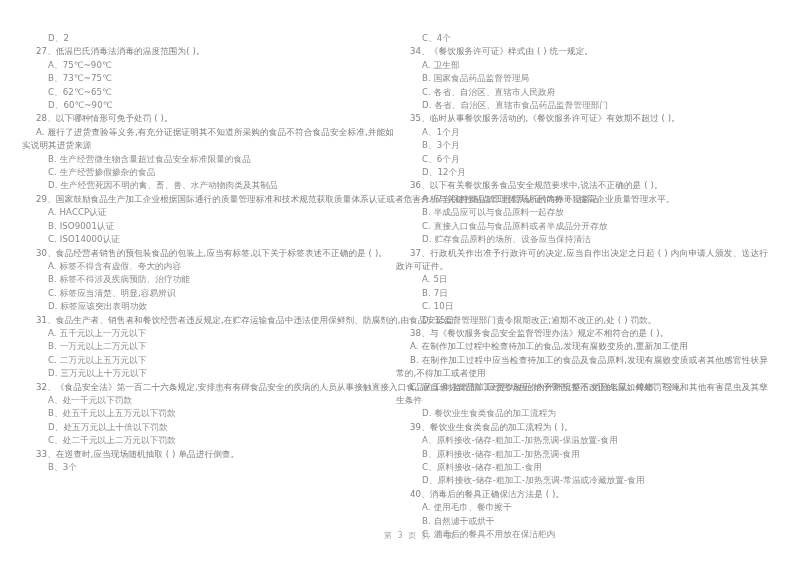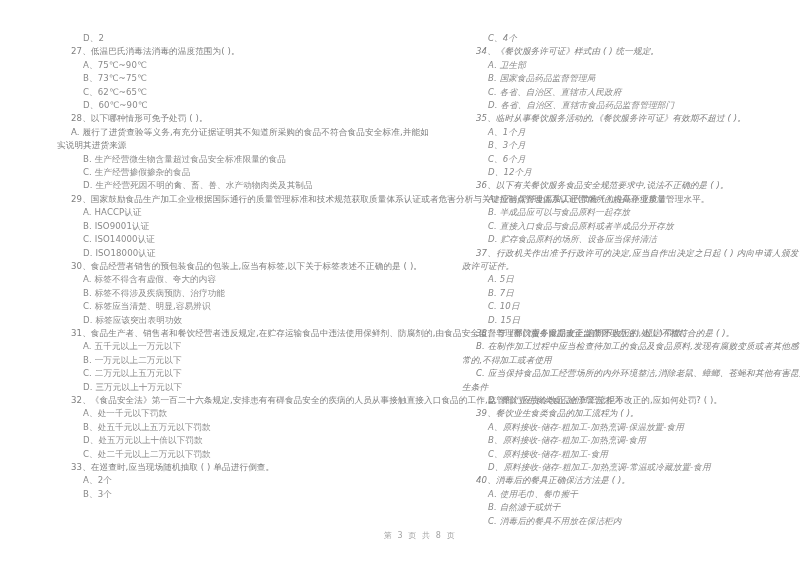--- a/index.html
+++ b/index.html
@@ -22,24 +22,23 @@
     inset: 0;
     filter: blur(0.18px) contrast(0.92);
   }
 
   .column {
     position: absolute;
     top: 32px;
     width: 372px;
     font-size: 8.6px;
     line-height: 13.4px;
-    margin-left: 35px;
   }
   .col-left  { left: 22px; }
-  .col-right { left: 427px; font-style: italic; }
+  .col-right { left: 396px; }
 
   .q {
     margin: 0;
     text-indent: 14px;
     text-align: justify;
     white-space: normal;
     word-break: break-all;
     color: #7f7f7f;
     letter-spacing: 0.1px;
   }
@@ -88,42 +87,40 @@
     <p class="q">28、以下哪种情形可免予处罚 (        )。</p>
     <p class="q">A. 履行了进货查验等义务,有充分证据证明其不知道所采购的食品不符合食品安全标准,并能如实说明其进货来源</p>
     <p class="opt">B. 生产经营微生物含量超过食品安全标准限量的食品</p>
     <p class="opt">C. 生产经营掺假掺杂的食品</p>
     <p class="opt">D. 生产经营死因不明的禽、畜、兽、水产动物肉类及其制品</p>
 
     <p class="q overflow">29、国家鼓励食品生产加工企业根据国际通行的质量管理标准和技术规范获取质量体系认证或者危害分析与关键控制点管理体系认证(简称 (        ),提高企业质量管理水平。</p>
     <p class="opt">A. HACCP认证</p>
     <p class="opt">B. ISO9001认证</p>
     <p class="opt">C. ISO14000认证</p>
-    <p class="opt">D. ISO18000认证</p>
 
     <p class="q">30、食品经营者销售的预包装食品的包装上,应当有标签,以下关于标签表述不正确的是 (        )。</p>
     <p class="opt">A. 标签不得含有虚假、夸大的内容</p>
     <p class="opt">B. 标签不得涉及疾病预防、治疗功能</p>
     <p class="opt">C. 标签应当清楚、明显,容易辨识</p>
     <p class="opt">D. 标签应该突出表明功效</p>
 
     <p class="q overflow">31、食品生产者、销售者和餐饮经营者违反规定,在贮存运输食品中违法使用保鲜剂、防腐剂的,由食品安全监督管理部门责令限期改正;逾期不改正的,处 (        ) 罚款。</p>
     <p class="opt">A. 五千元以上一万元以下</p>
     <p class="opt">B. 一万元以上二万元以下</p>
     <p class="opt">C. 二万元以上五万元以下</p>
     <p class="opt">D. 三万元以上十万元以下</p>
 
     <p class="q overflow">32、《食品安全法》第一百二十六条规定,安排患有有碍食品安全的疾病的人员从事接触直接入口食品的工作,监管部门应责令改正,给予警告;拒不改正的,应如何处罚? (        )。</p>
     <p class="opt">A、处一千元以下罚款</p>
     <p class="opt">B、处五千元以上五万元以下罚款</p>
     <p class="opt">D、处五万元以上十倍以下罚款</p>
     <p class="opt">C、处二千元以上二万元以下罚款</p>
 
     <p class="q">33、在巡查时,应当现场随机抽取 (        ) 单品进行倒查。</p>
-    <p class="opt">A、2个</p>
     <p class="opt">B、3个</p>
   </div>
 
   <div class="column col-right">
 
     <p class="opt">C、4个</p>
 
     <p class="q">34、《餐饮服务许可证》样式由 (        ) 统一规定。</p>
     <p class="opt">A. 卫生部</p>
     <p class="opt">B. 国家食品药品监督管理局</p>
@@ -142,20 +139,21 @@
     <p class="opt">C. 直接入口食品与食品原料或者半成品分开存放</p>
     <p class="opt">D. 贮存食品原料的场所、设备应当保持清洁</p>
 
     <p class="q">37、行政机关作出准予行政许可的决定,应当自作出决定之日起 (        ) 内向申请人颁发、送达行政许可证件。</p>
     <p class="opt">A. 5日</p>
     <p class="opt">B. 7日</p>
     <p class="opt">C. 10日</p>
     <p class="opt">D. 15日</p>
 
     <p class="q">38、与《餐饮服务食品安全监督管理办法》规定不相符合的是 (        )。</p>
+    <p class="q">A. 在制作加工过程中检查待加工的食品,发现有腐败变质的,重新加工使用</p>
     <p class="q">B. 在制作加工过程中应当检查待加工的食品及食品原料,发现有腐败变质或者其他感官性状异常的,不得加工或者使用</p>
     <p class="q">C. 应当保持食品加工经营场所的内外环境整洁,消除老鼠、蟑螂、苍蝇和其他有害昆虫及其孳生条件</p>
     <p class="opt">D. 餐饮业生食类食品的加工流程为</p>
 
     <p class="q">39、餐饮业生食类食品的加工流程为 (        )。</p>
     <p class="opt">A、原料接收-储存-粗加工-加热烹调-保温放置-食用</p>
     <p class="opt">B、原料接收-储存-粗加工-加热烹调-食用</p>
     <p class="opt">C、原料接收-储存-粗加工-食用</p>
     <p class="opt">D、原料接收-储存-粗加工-加热烹调-常温或冷藏放置-食用</p>
 

